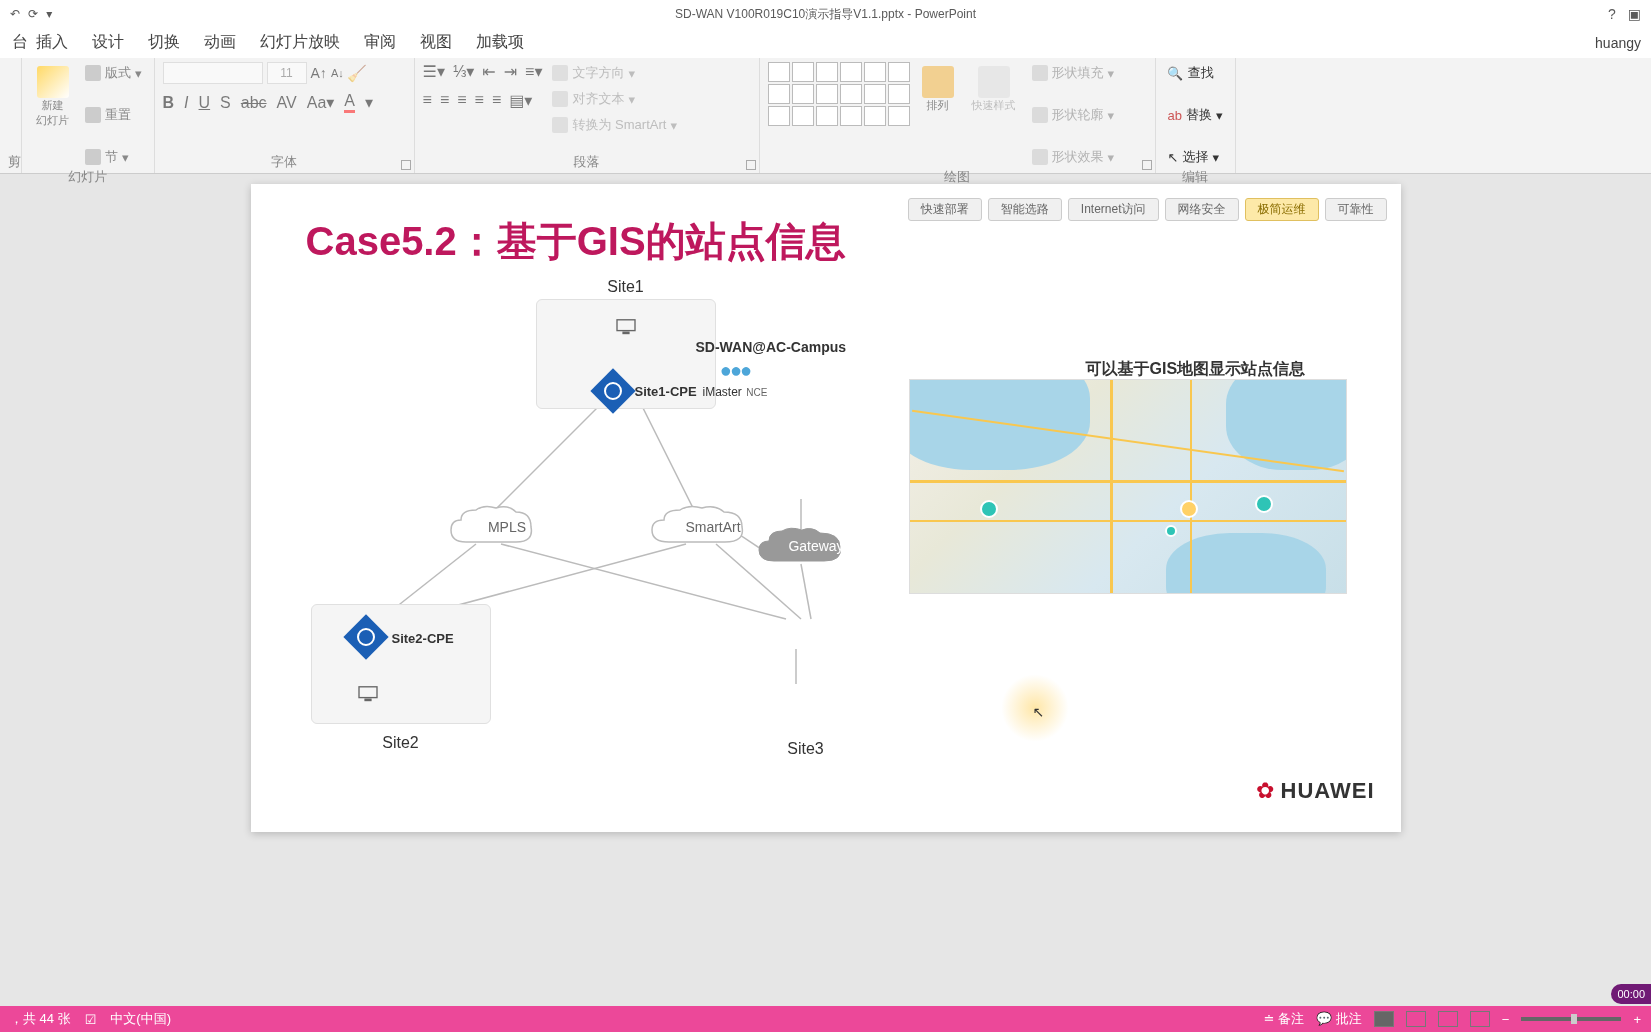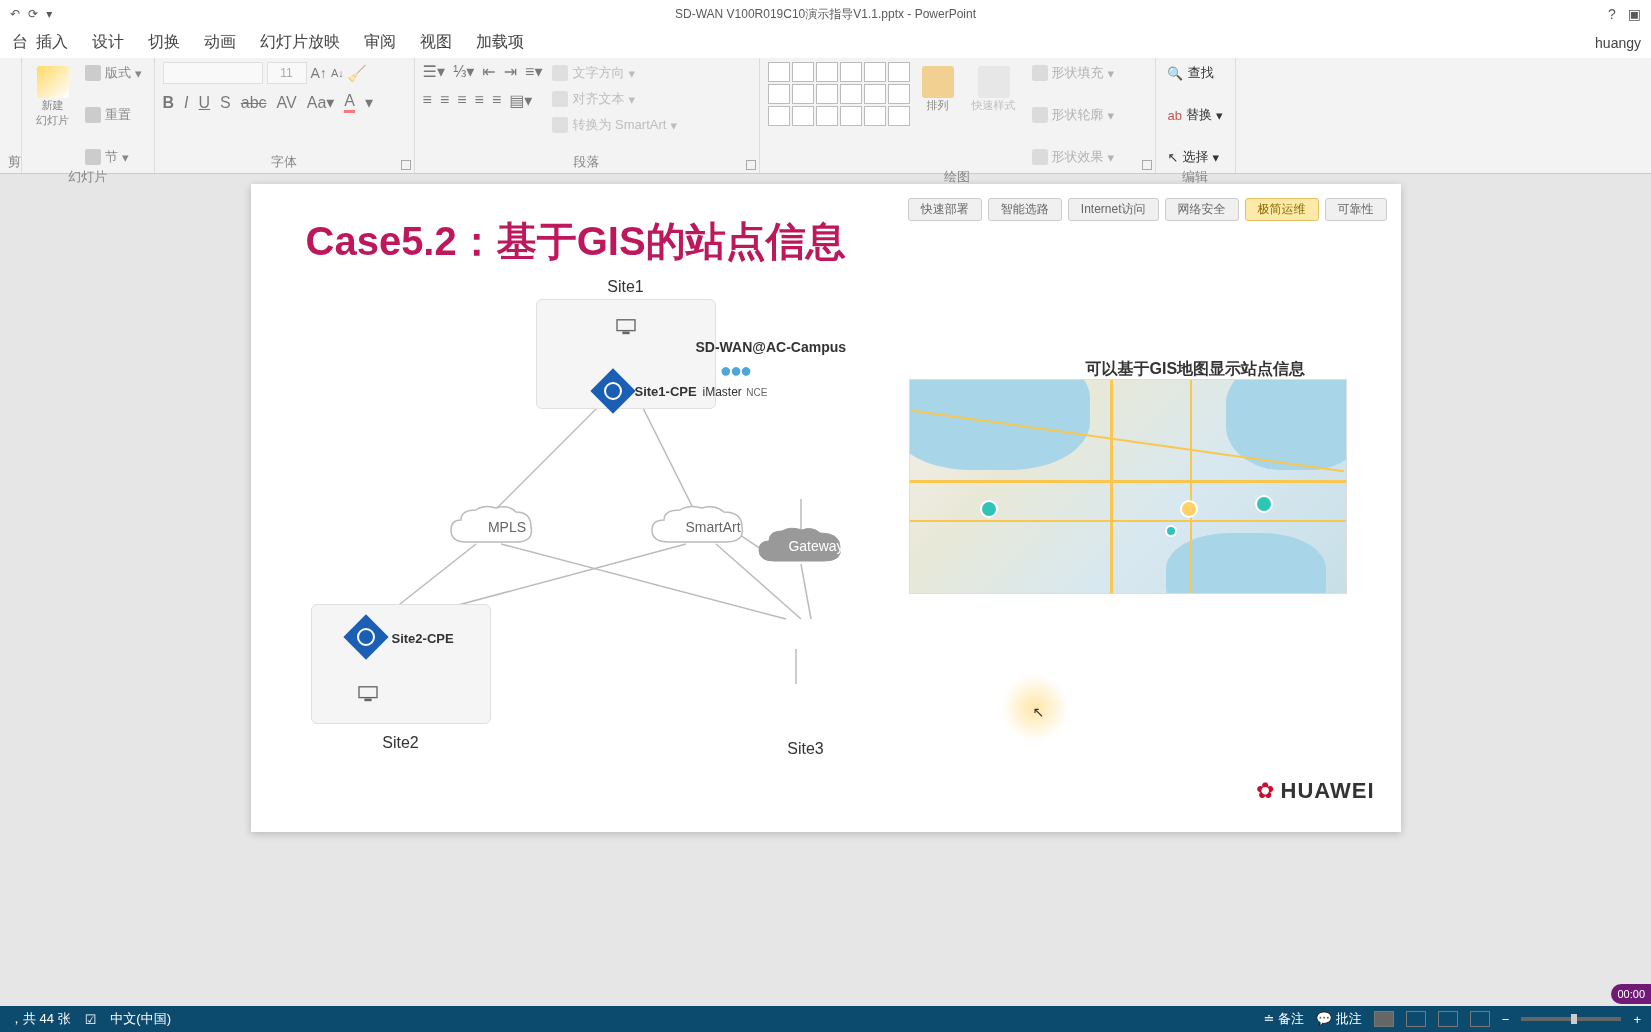--- a/index.html
+++ b/index.html
@@ -75,21 +75,21 @@
     .huawei-logo { position: absolute; right: 26px; bottom: 28px; display: flex; align-items: center; gap: 6px; }
     .huawei-logo .petal { color: #c8102e; font-size: 22px; }
     .huawei-logo .text { font-size: 22px; font-weight: bold; color: #333; letter-spacing: 1px; }
     
     .cursor-highlight { position: absolute; left: 750px; top: 490px; width: 68px; height: 68px; background: radial-gradient(circle, rgba(255,220,130,0.7) 0%, rgba(255,220,130,0) 70%); border-radius: 50%; }
     .cursor-arrow { position: absolute; left: 782px; top: 520px; font-size: 14px; color: #333; }
     
     .time-badge { position: absolute; right: 0; bottom: 28px; background: #701a75; color: #fff; font-size: 11px; padding: 4px 6px; border-radius: 12px 0 0 12px; }
     
     
-    .status-bar { height: 26px; background: #0c4a6e; color: #fff; display: flex; align-items: center; font-size: 13px; padding: 0 10px; position: absolute; bottom: 0; left: 0; right: 0; }
+    .status-bar { height: 26px; background: #ec4899; color: #fff; display: flex; align-items: center; font-size: 13px; padding: 0 10px; position: absolute; bottom: 0; left: 0; right: 0; }
     .status-bar .sb-left { display: flex; gap: 14px; align-items: center; }
     .status-bar .sb-right { margin-left: auto; display: flex; gap: 12px; align-items: center; }
     .status-bar .view-btn { width: 20px; height: 16px; border: 1px solid #777; cursor: pointer; }
     .status-bar .zoom-slider { width: 100px; height: 4px; background: #666; position: relative; }
     .status-bar .zoom-slider::after { content: ""; position: absolute; left: 50%; top: -3px; width: 6px; height: 10px; background: #ccc; }
     
   </style>
 </head>
 <body>
 

